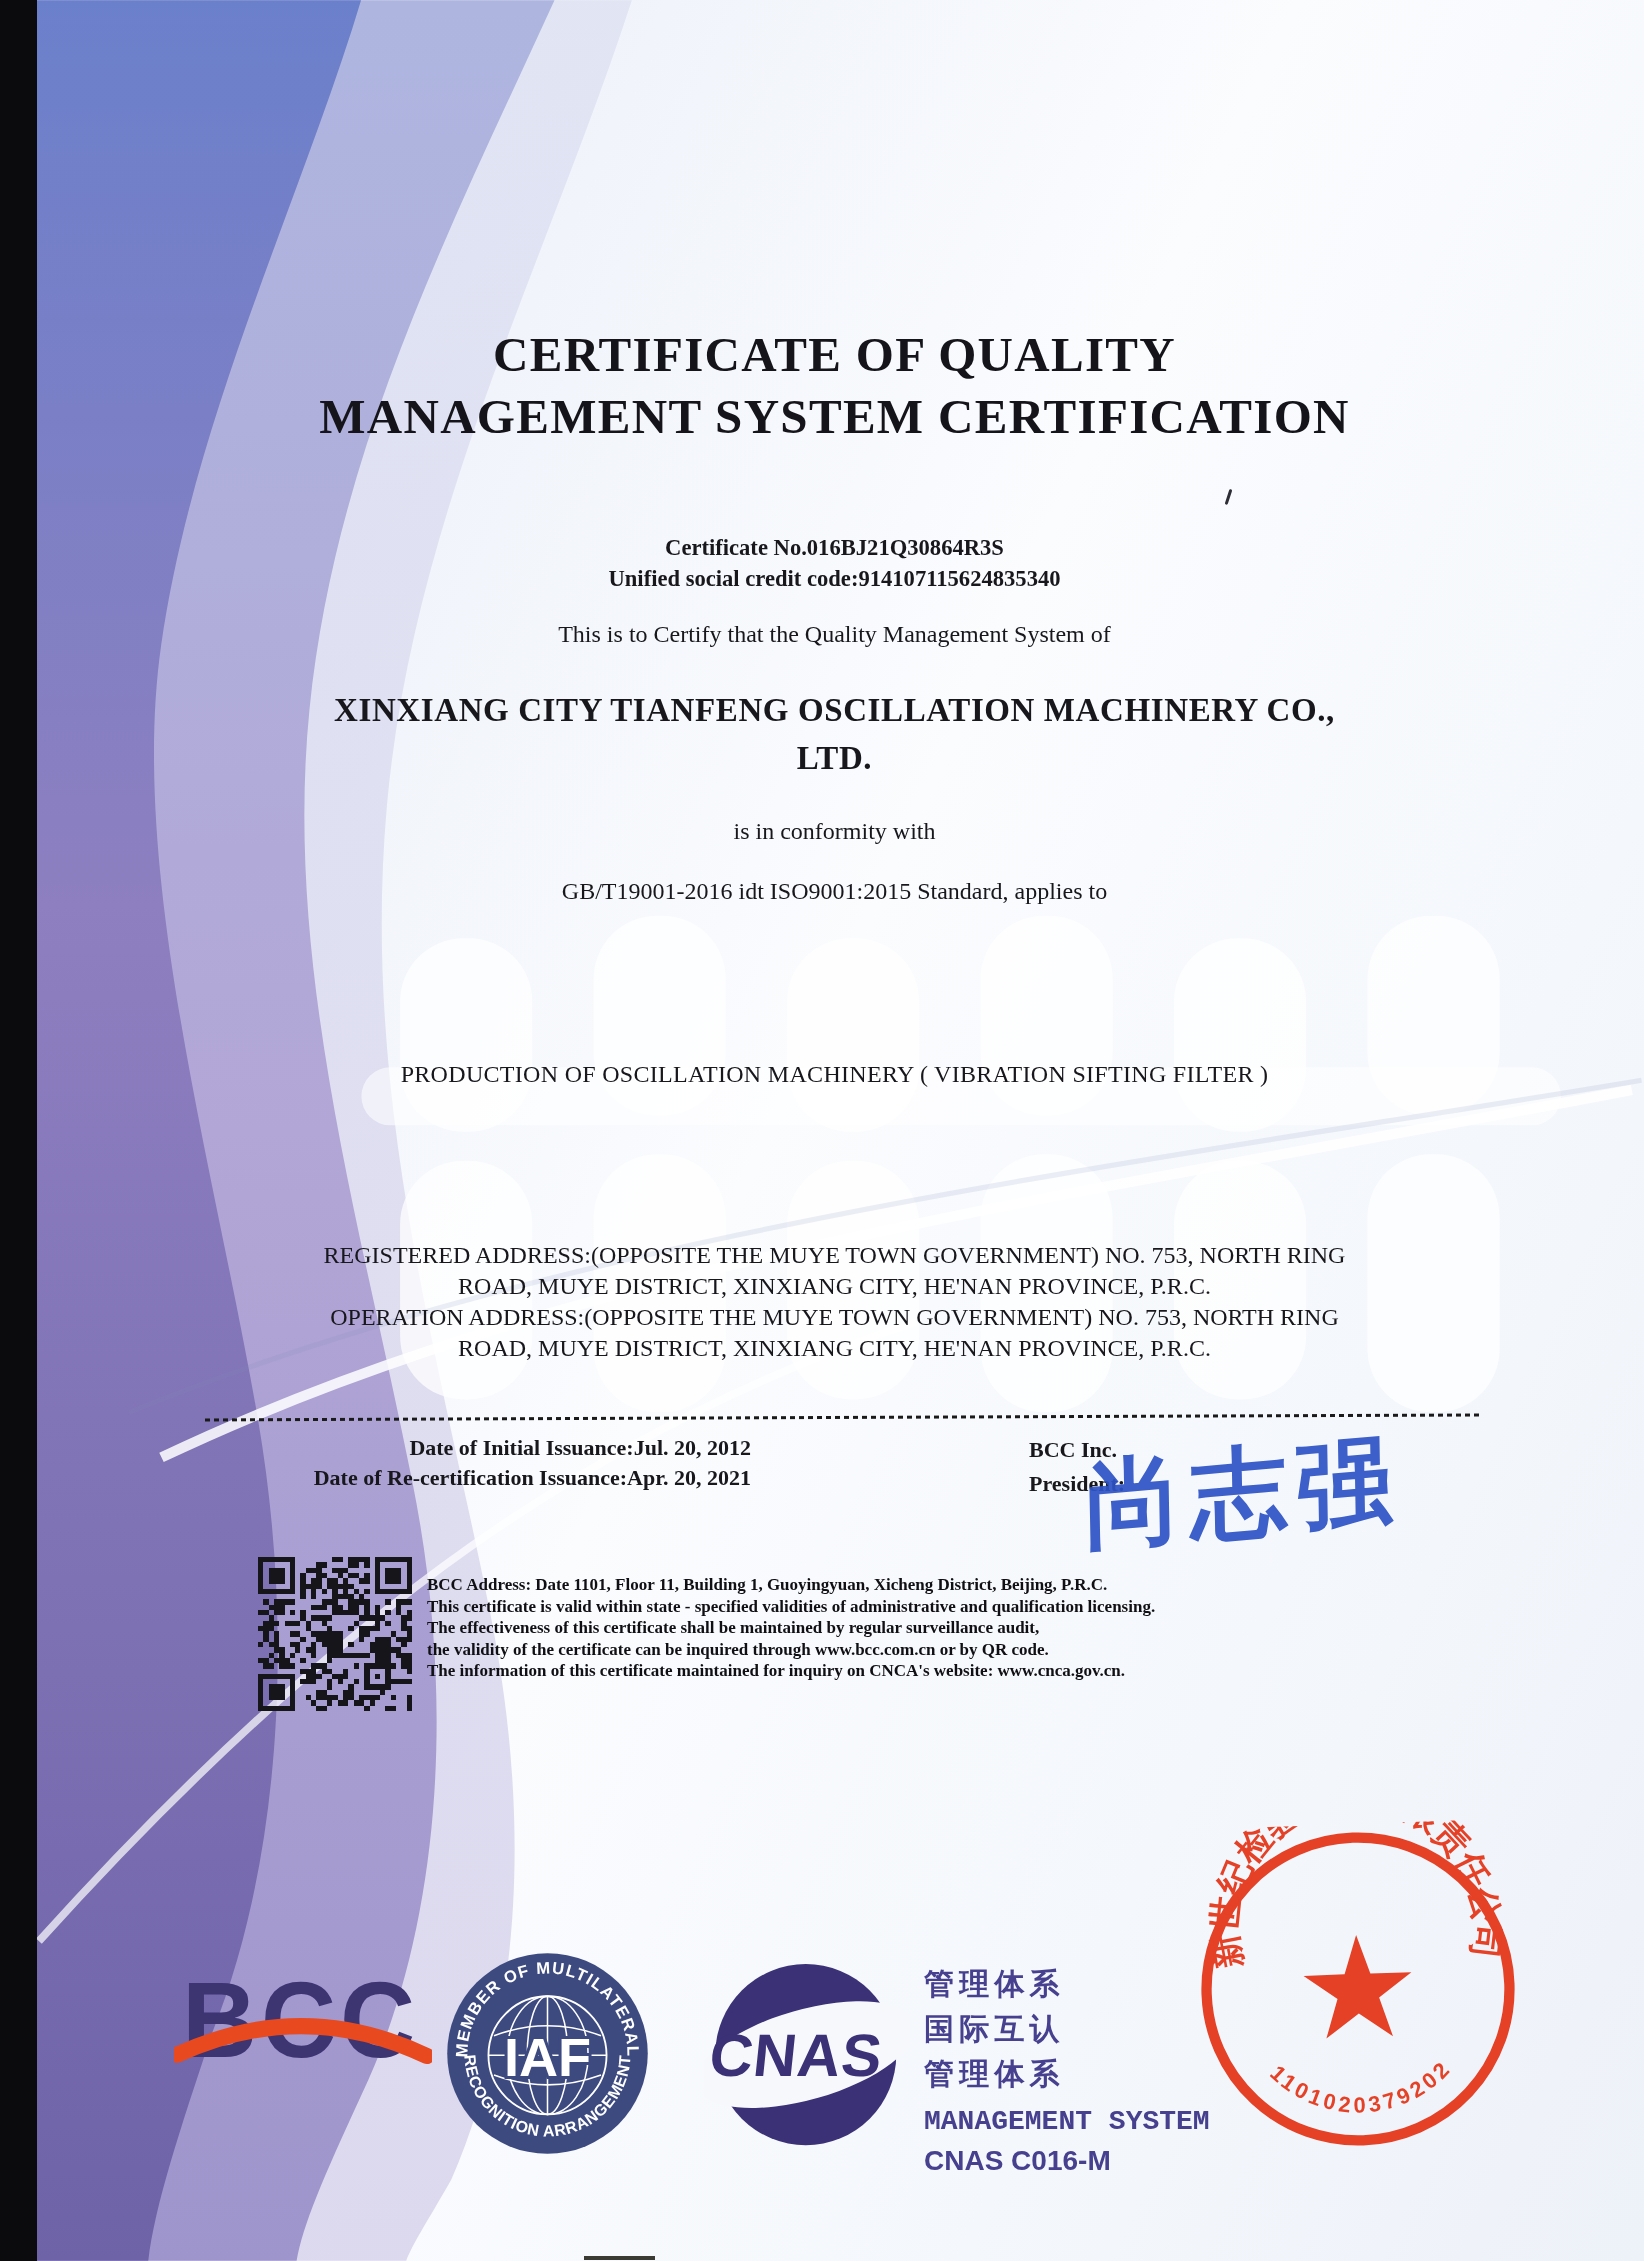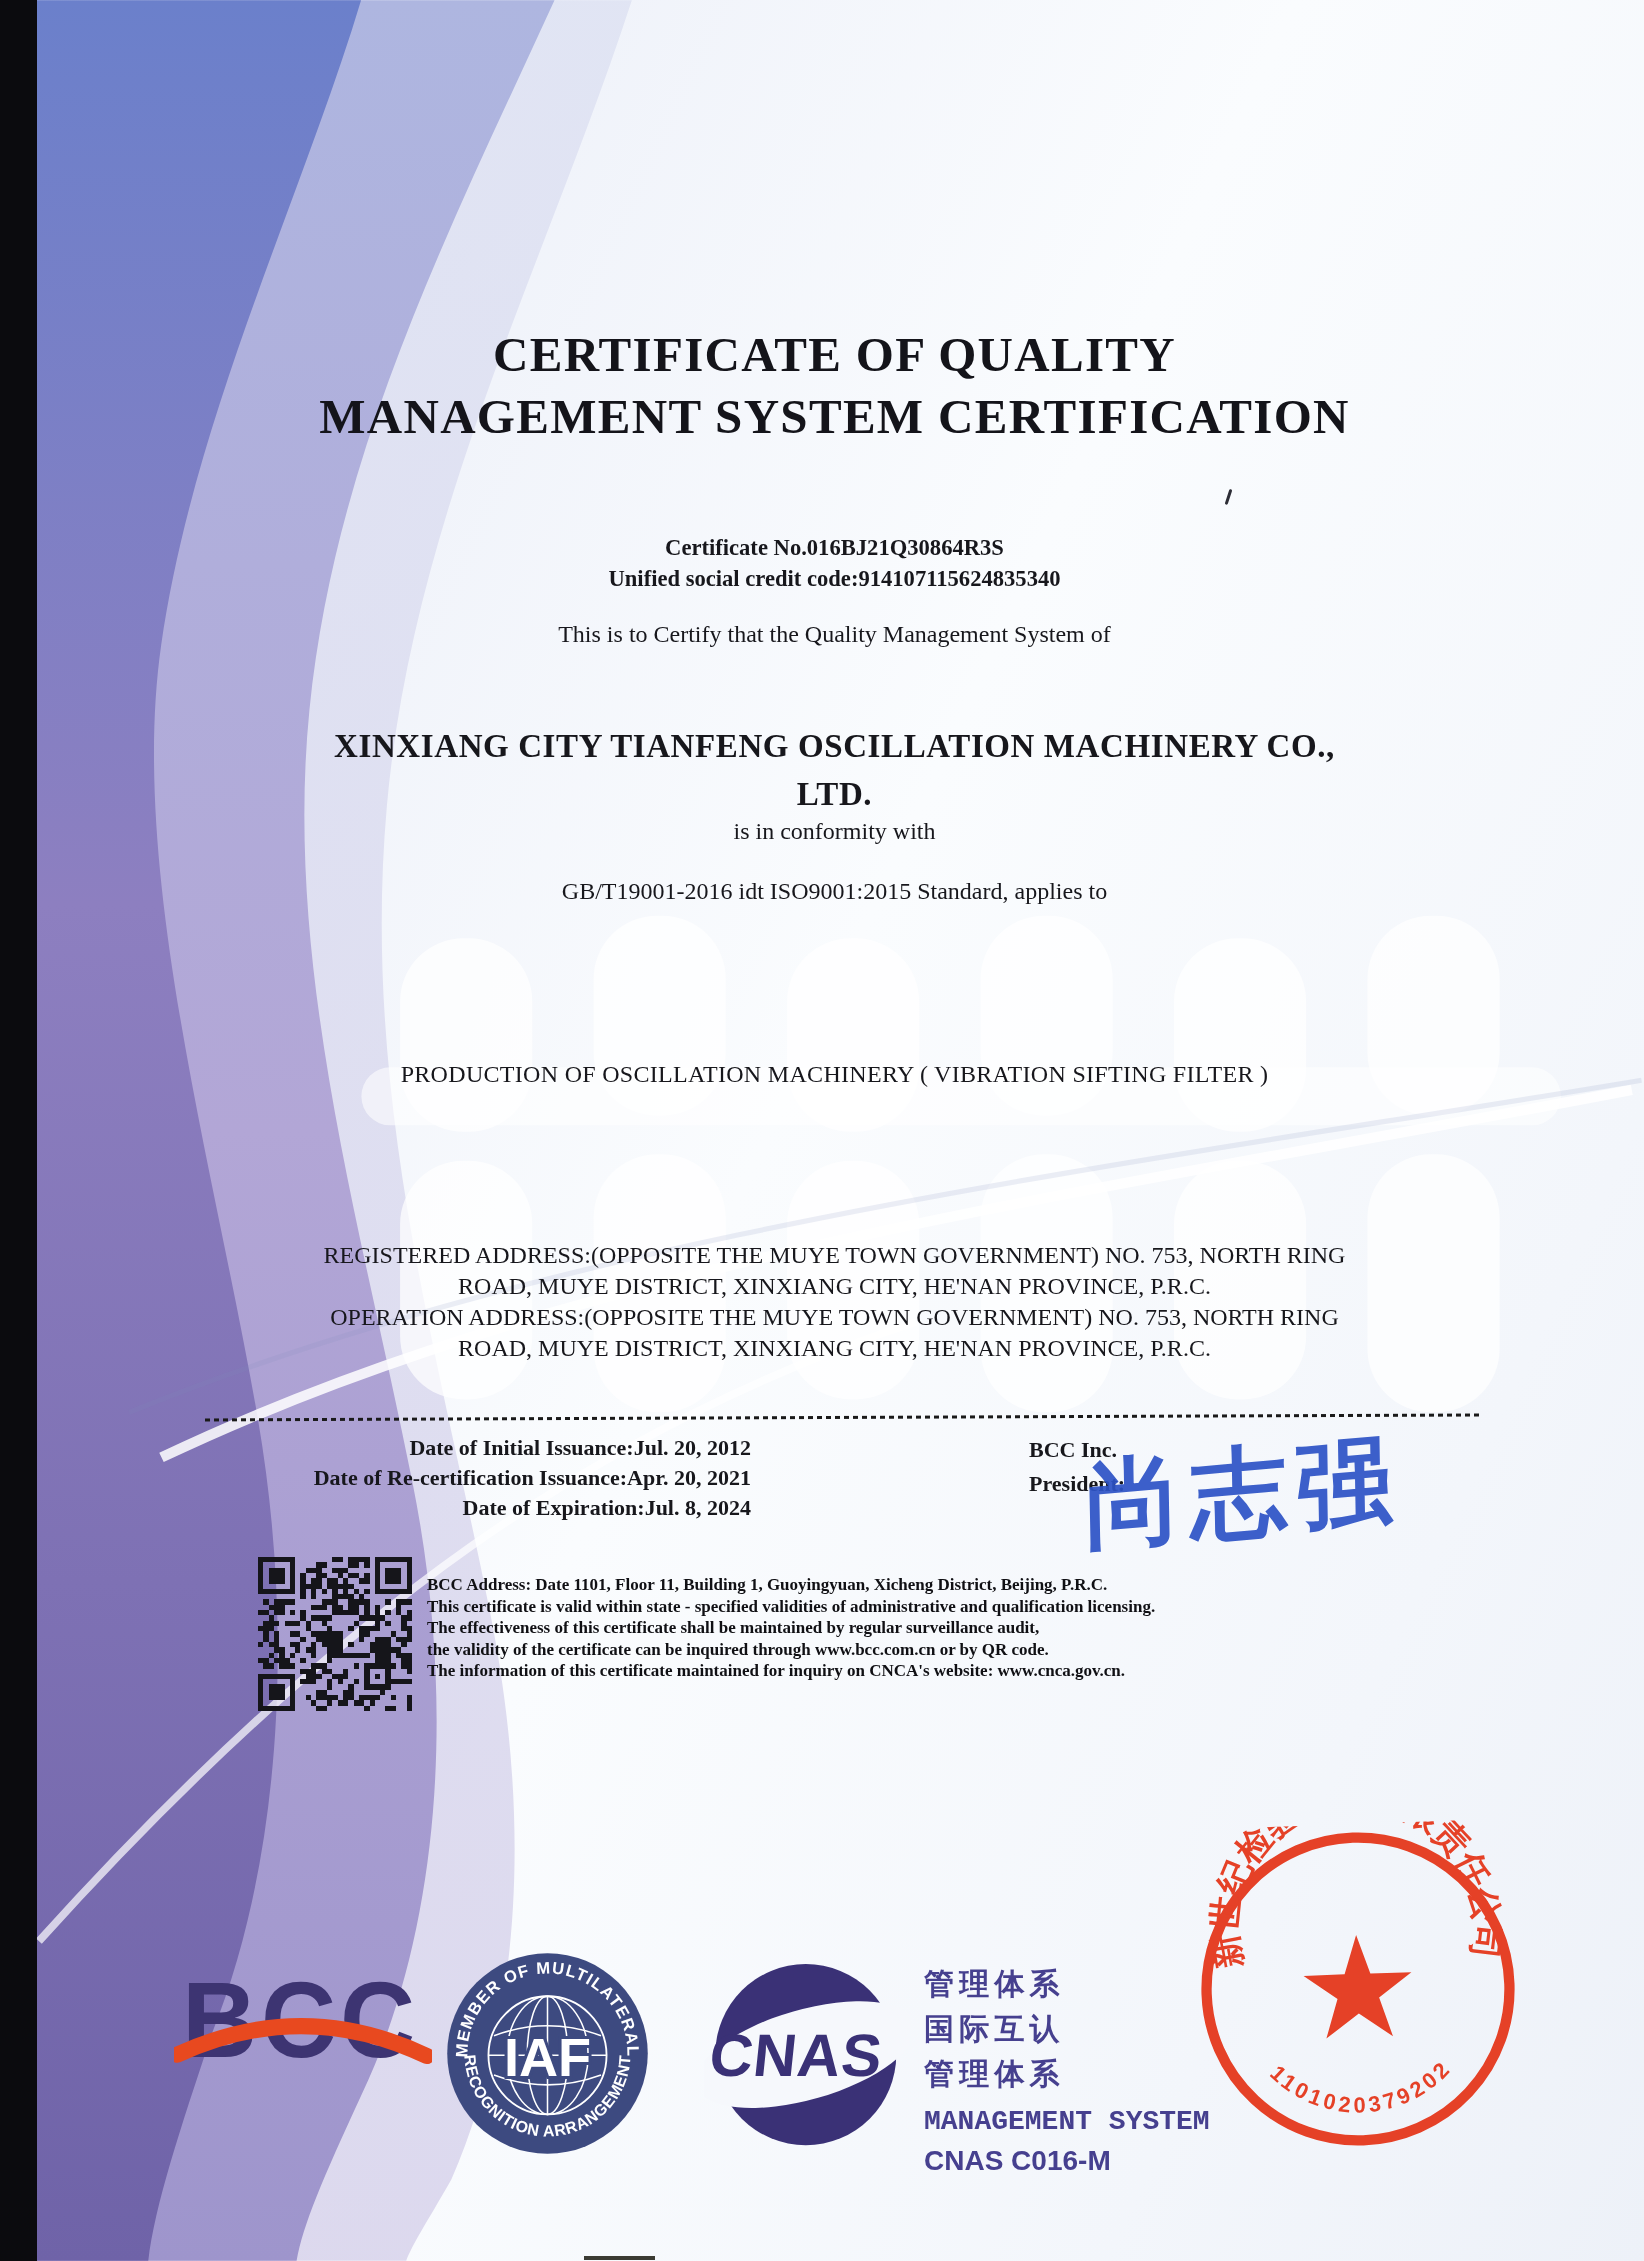--- a/index.html
+++ b/index.html
@@ -8,21 +8,21 @@
     background:linear-gradient(115deg,#e7ebf7 0%,#f0f3fa 22%,#fafcfe 48%,#f3f6fb 80%,#edf1f8 100%);
     font-family:"Liberation Serif",serif;color:#17171c;
   }
   .abs{position:absolute;}
   .layer0{z-index:0;} .layer1{z-index:1;} .layer2{z-index:2;} .layer3{z-index:3;}
   .edge-left{left:0;top:0;width:37px;height:2261px;background:#0b0b0e;z-index:4;}
   .ctext{left:193px;width:1283px;text-align:center;}
   .title{font-weight:bold;font-size:49px;letter-spacing:1.3px;color:#14141a;}
   .bold34{font-weight:bold;font-size:22.6px;}
   .reg36{font-size:24px;}
-  .company{font-weight:bold;font-size:33px;letter-spacing:0.6px;margin-top:36px;}
+  .company{font-weight:bold;font-size:33px;letter-spacing:0.6px;}
   .scope{font-size:24px;letter-spacing:0.3px;}
   .addr{font-size:24px;line-height:31px;}
   .dotted-line{height:3.2px;background:repeating-linear-gradient(90deg,#1a1a1a 0 5.2px,rgba(0,0,0,0) 5.2px 9px);transform:rotate(-.22deg);}
   .dates{width:545px;text-align:right;font-size:22px;font-weight:bold;line-height:30px;}
   .issuer{font-size:22px;font-weight:bold;line-height:34px;}
   .signature{font-size:97px;font-weight:bold;color:#2d53c6;letter-spacing:9px;transform:rotate(-5deg) skewX(-4deg);opacity:.92;font-family:"Liberation Serif",serif;}
   .fineprint{width:761px;font-size:17px;line-height:21.5px;font-weight:bold;color:#101014;}
   .fineprint div{white-space:nowrap;}
   .bcc-wrap{width:245px;height:110px;}
   .bcc-text{font-family:"Liberation Sans",sans-serif;font-weight:bold;font-size:104px;line-height:97px;letter-spacing:3.9px;color:#3d3472;transform:scaleY(1.04);}
@@ -105,21 +105,20 @@
     <div class="nowrap">ROAD, MUYE DISTRICT, XINXIANG CITY, HE'NAN PROVINCE, P.R.C.</div>
     <div class="nowrap">OPERATION ADDRESS:(OPPOSITE THE MUYE TOWN GOVERNMENT) NO. 753, NORTH RING</div>
     <div class="nowrap">ROAD, MUYE DISTRICT, XINXIANG CITY, HE'NAN PROVINCE, P.R.C.</div>
   </div>
 
   <div class="abs layer2 dotted-line" style="left:205px;top:1416px;width:1274px;"></div>
 
   <div class="abs layer2 dates" style="left:206px;top:1433px;">
     <div>Date of Initial Issuance:Jul. 20, 2012</div>
     <div>Date of Re-certification Issuance:Apr. 20, 2021</div>
-    <div>Date of Expiration:Jul. 8, 2024</div>
   </div>
 
   <div class="abs layer2 issuer" style="left:1007px;top:1433px;margin-left:22px;">
     <div>BCC Inc.</div>
     <div>President:</div>
   </div>
 
   <div class="abs layer3 signature" style="left:1084px;top:1429px;">尚志强</div>
 
   <svg id="qr-svg" class="abs layer2" width="154" height="154" viewBox="0 0 29 29" style="left:258px;top:1557px;" shape-rendering="crispEdges">

